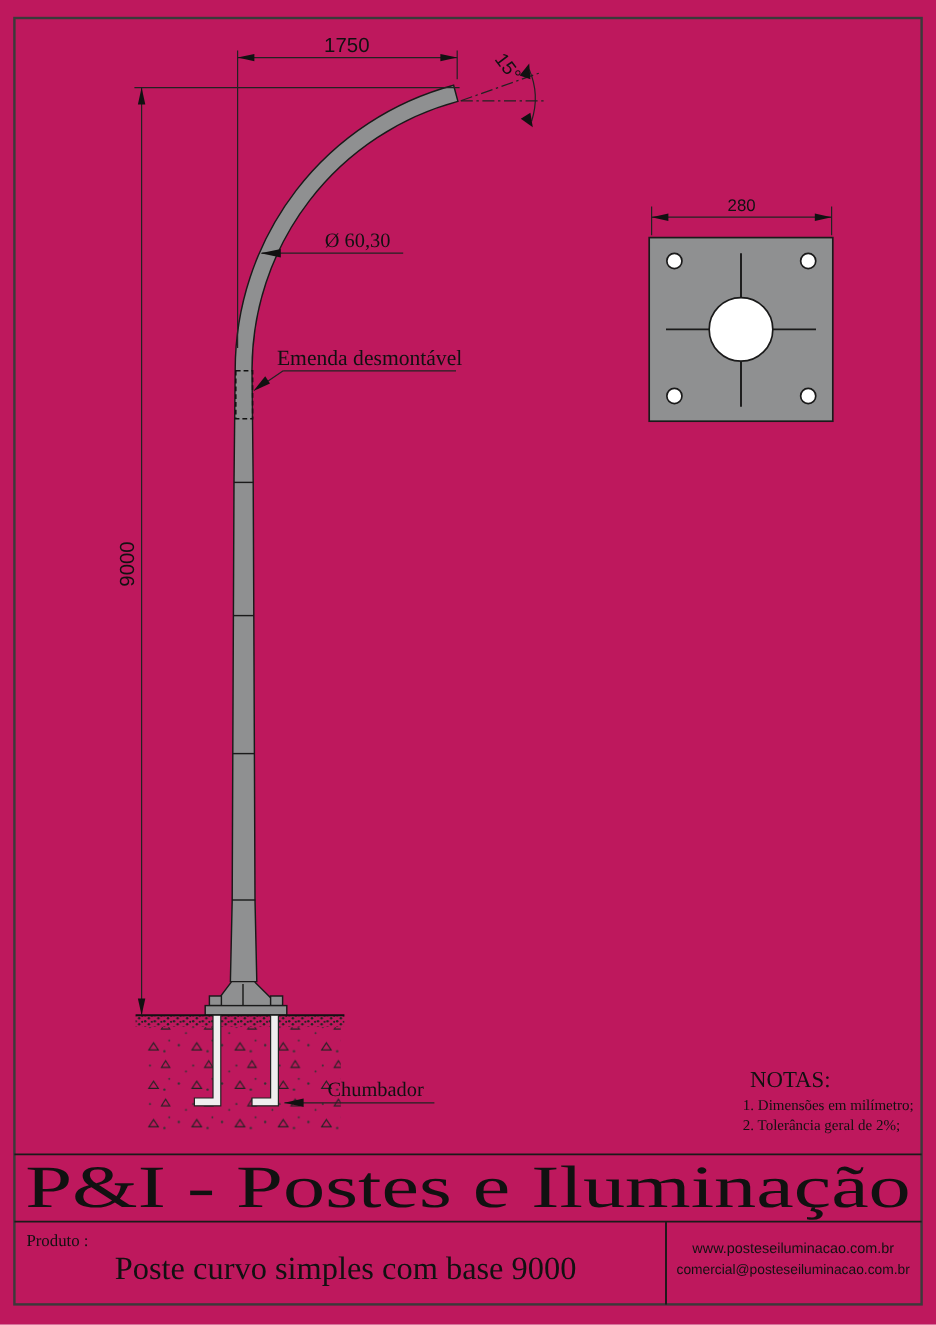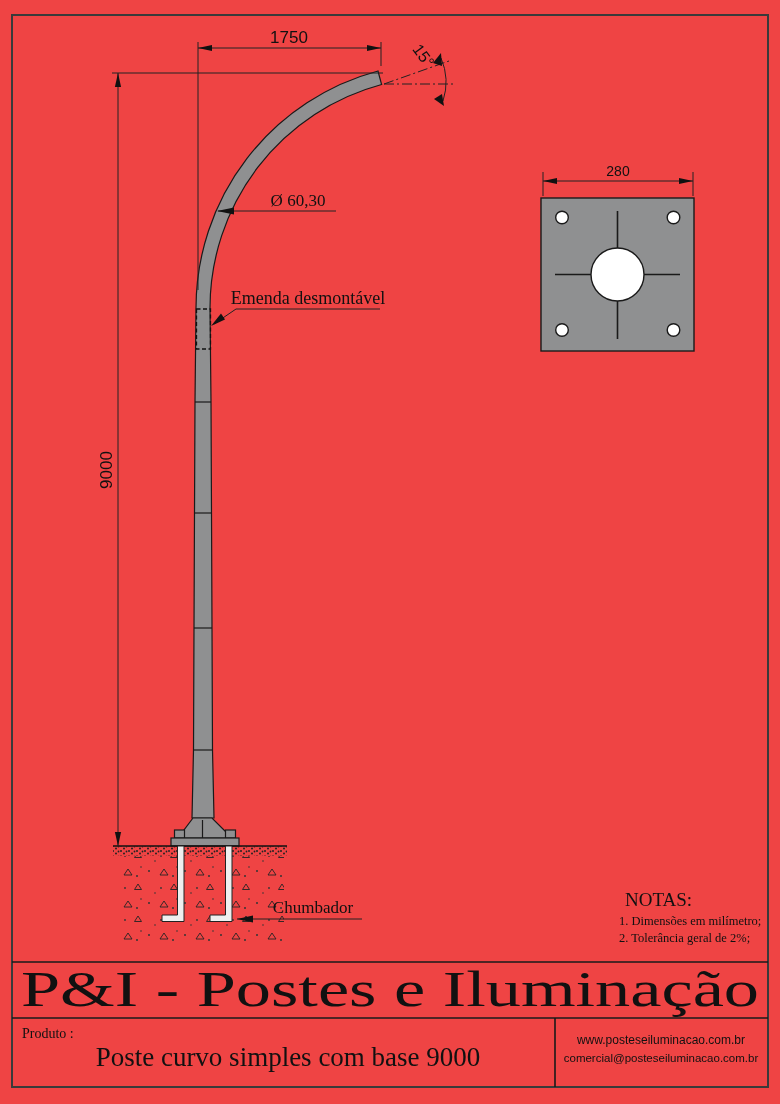--- a/index.html
+++ b/index.html
@@ -1,20 +1,20 @@
 <!DOCTYPE html>
 <html><head>
 <meta charset="utf-8">
 <style>
   html, body { margin: 0; padding: 0; background: #ffffff; }
   .page {
     position: relative;
     width: 780px;
     height: 1104px;
-    background: #ef4444;
+    background: #be185d;
     overflow: hidden;
   }
   svg { display: block; }
   .serif { font-family: "Liberation Serif", serif; }
   .sans  { font-family: "Liberation Sans", sans-serif; }
   text { fill: #111; }
 </style>
 </head>
 <body>
 

